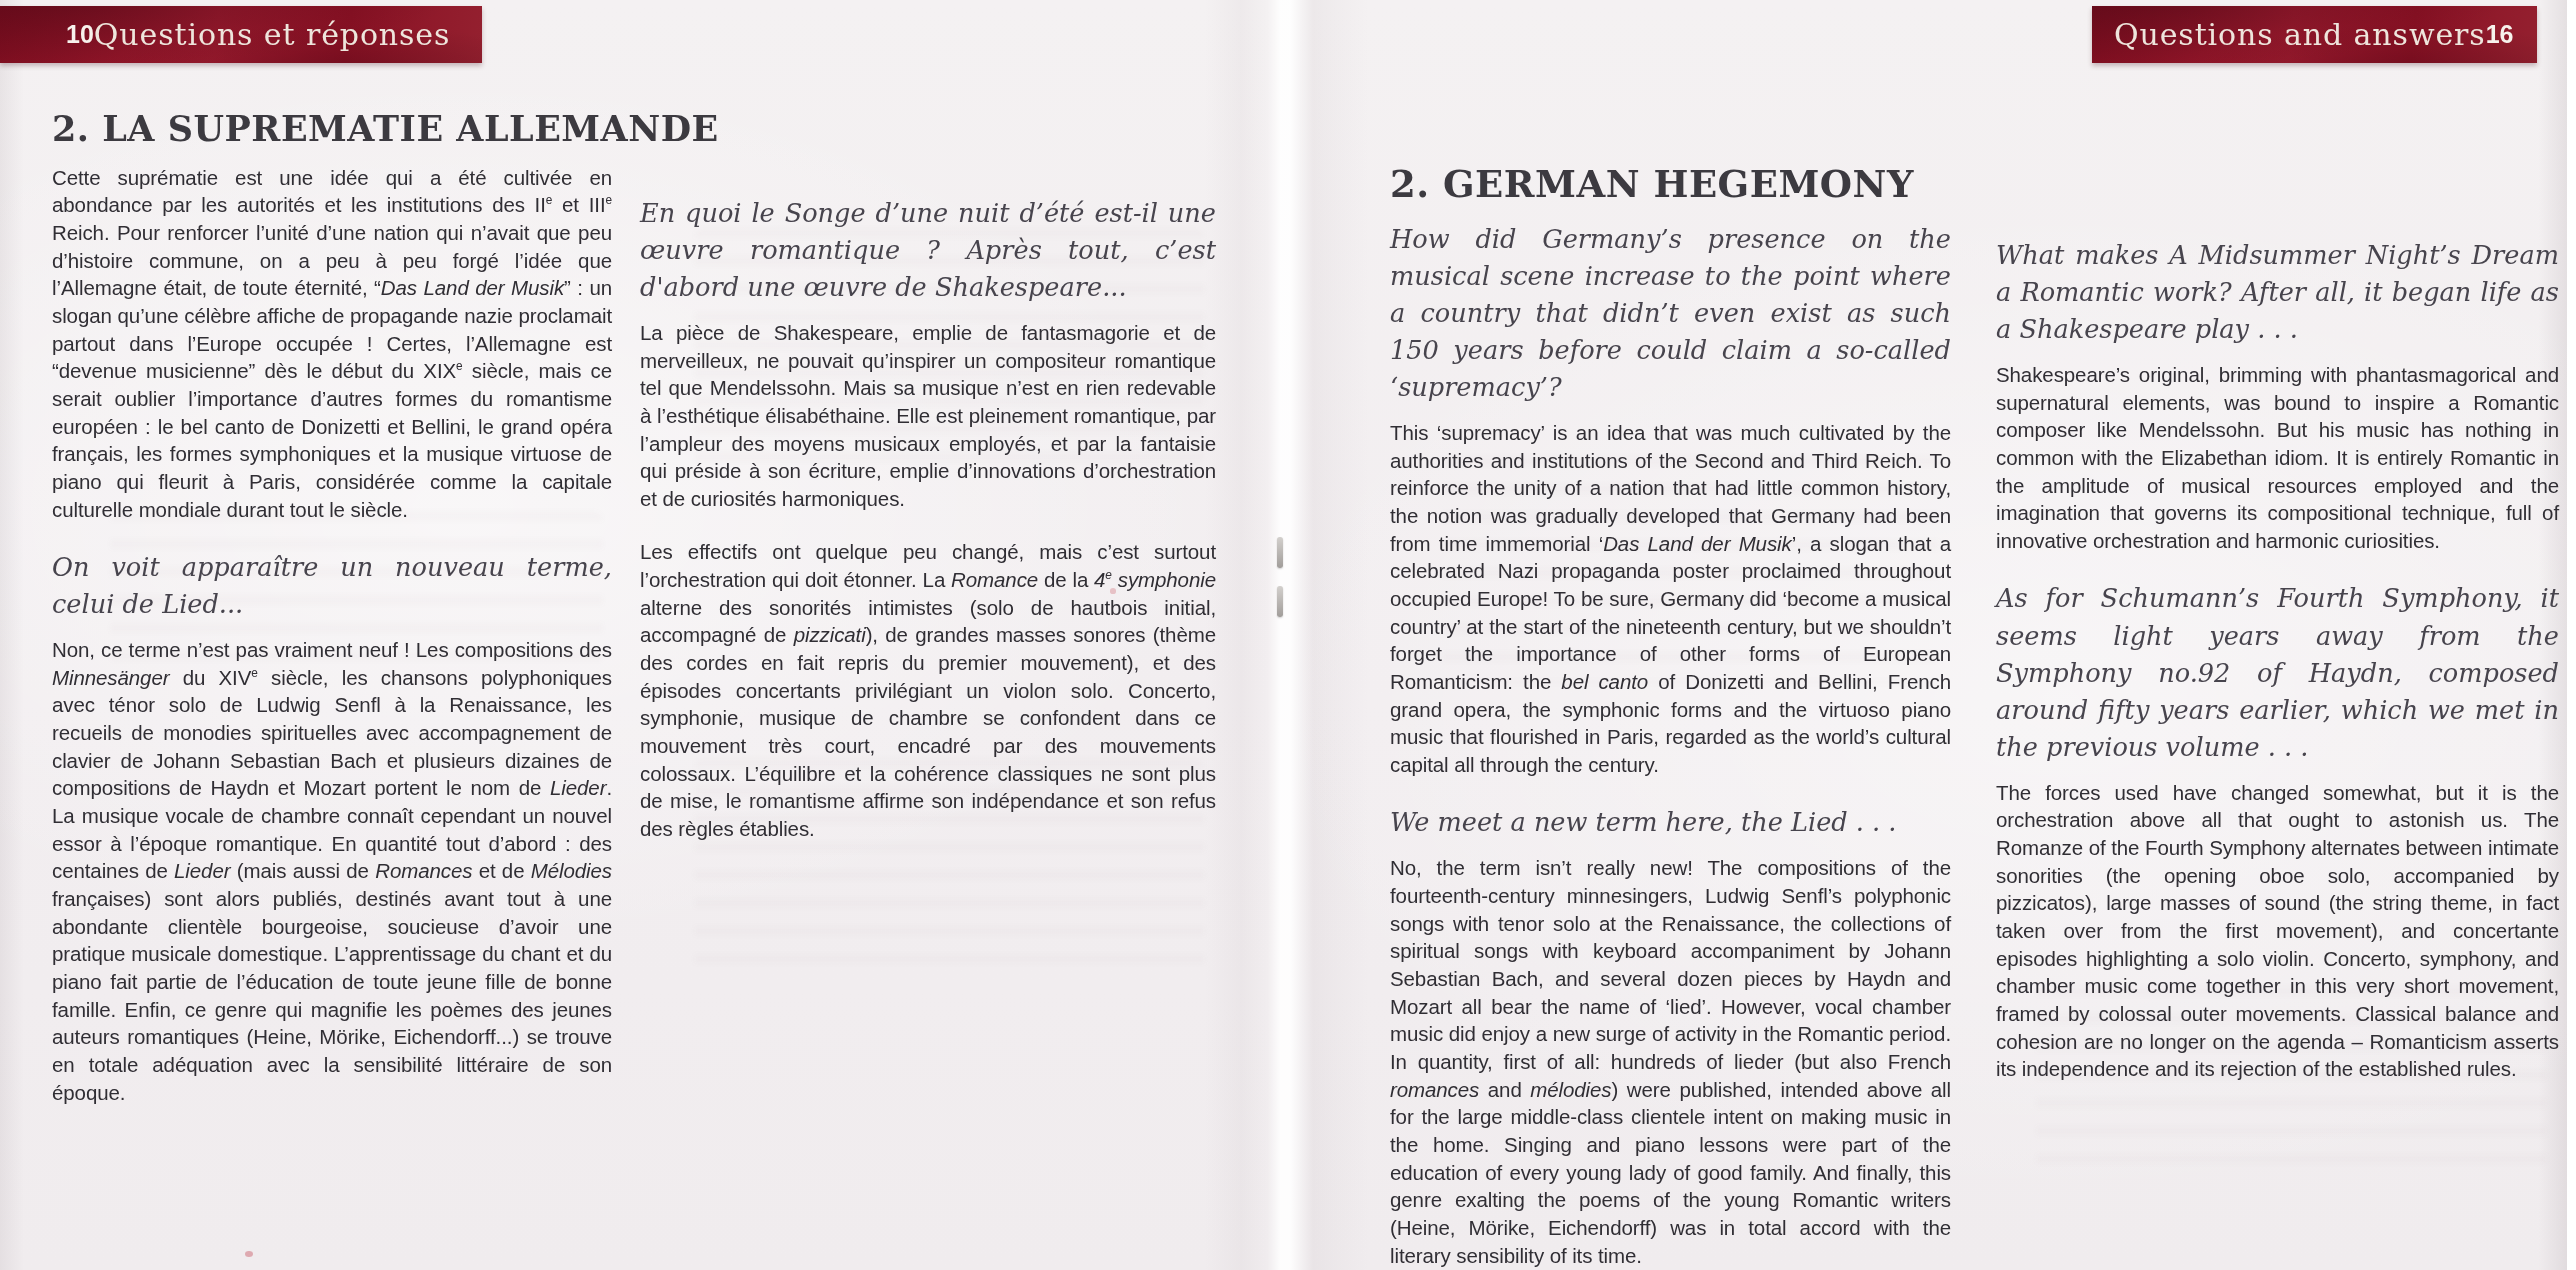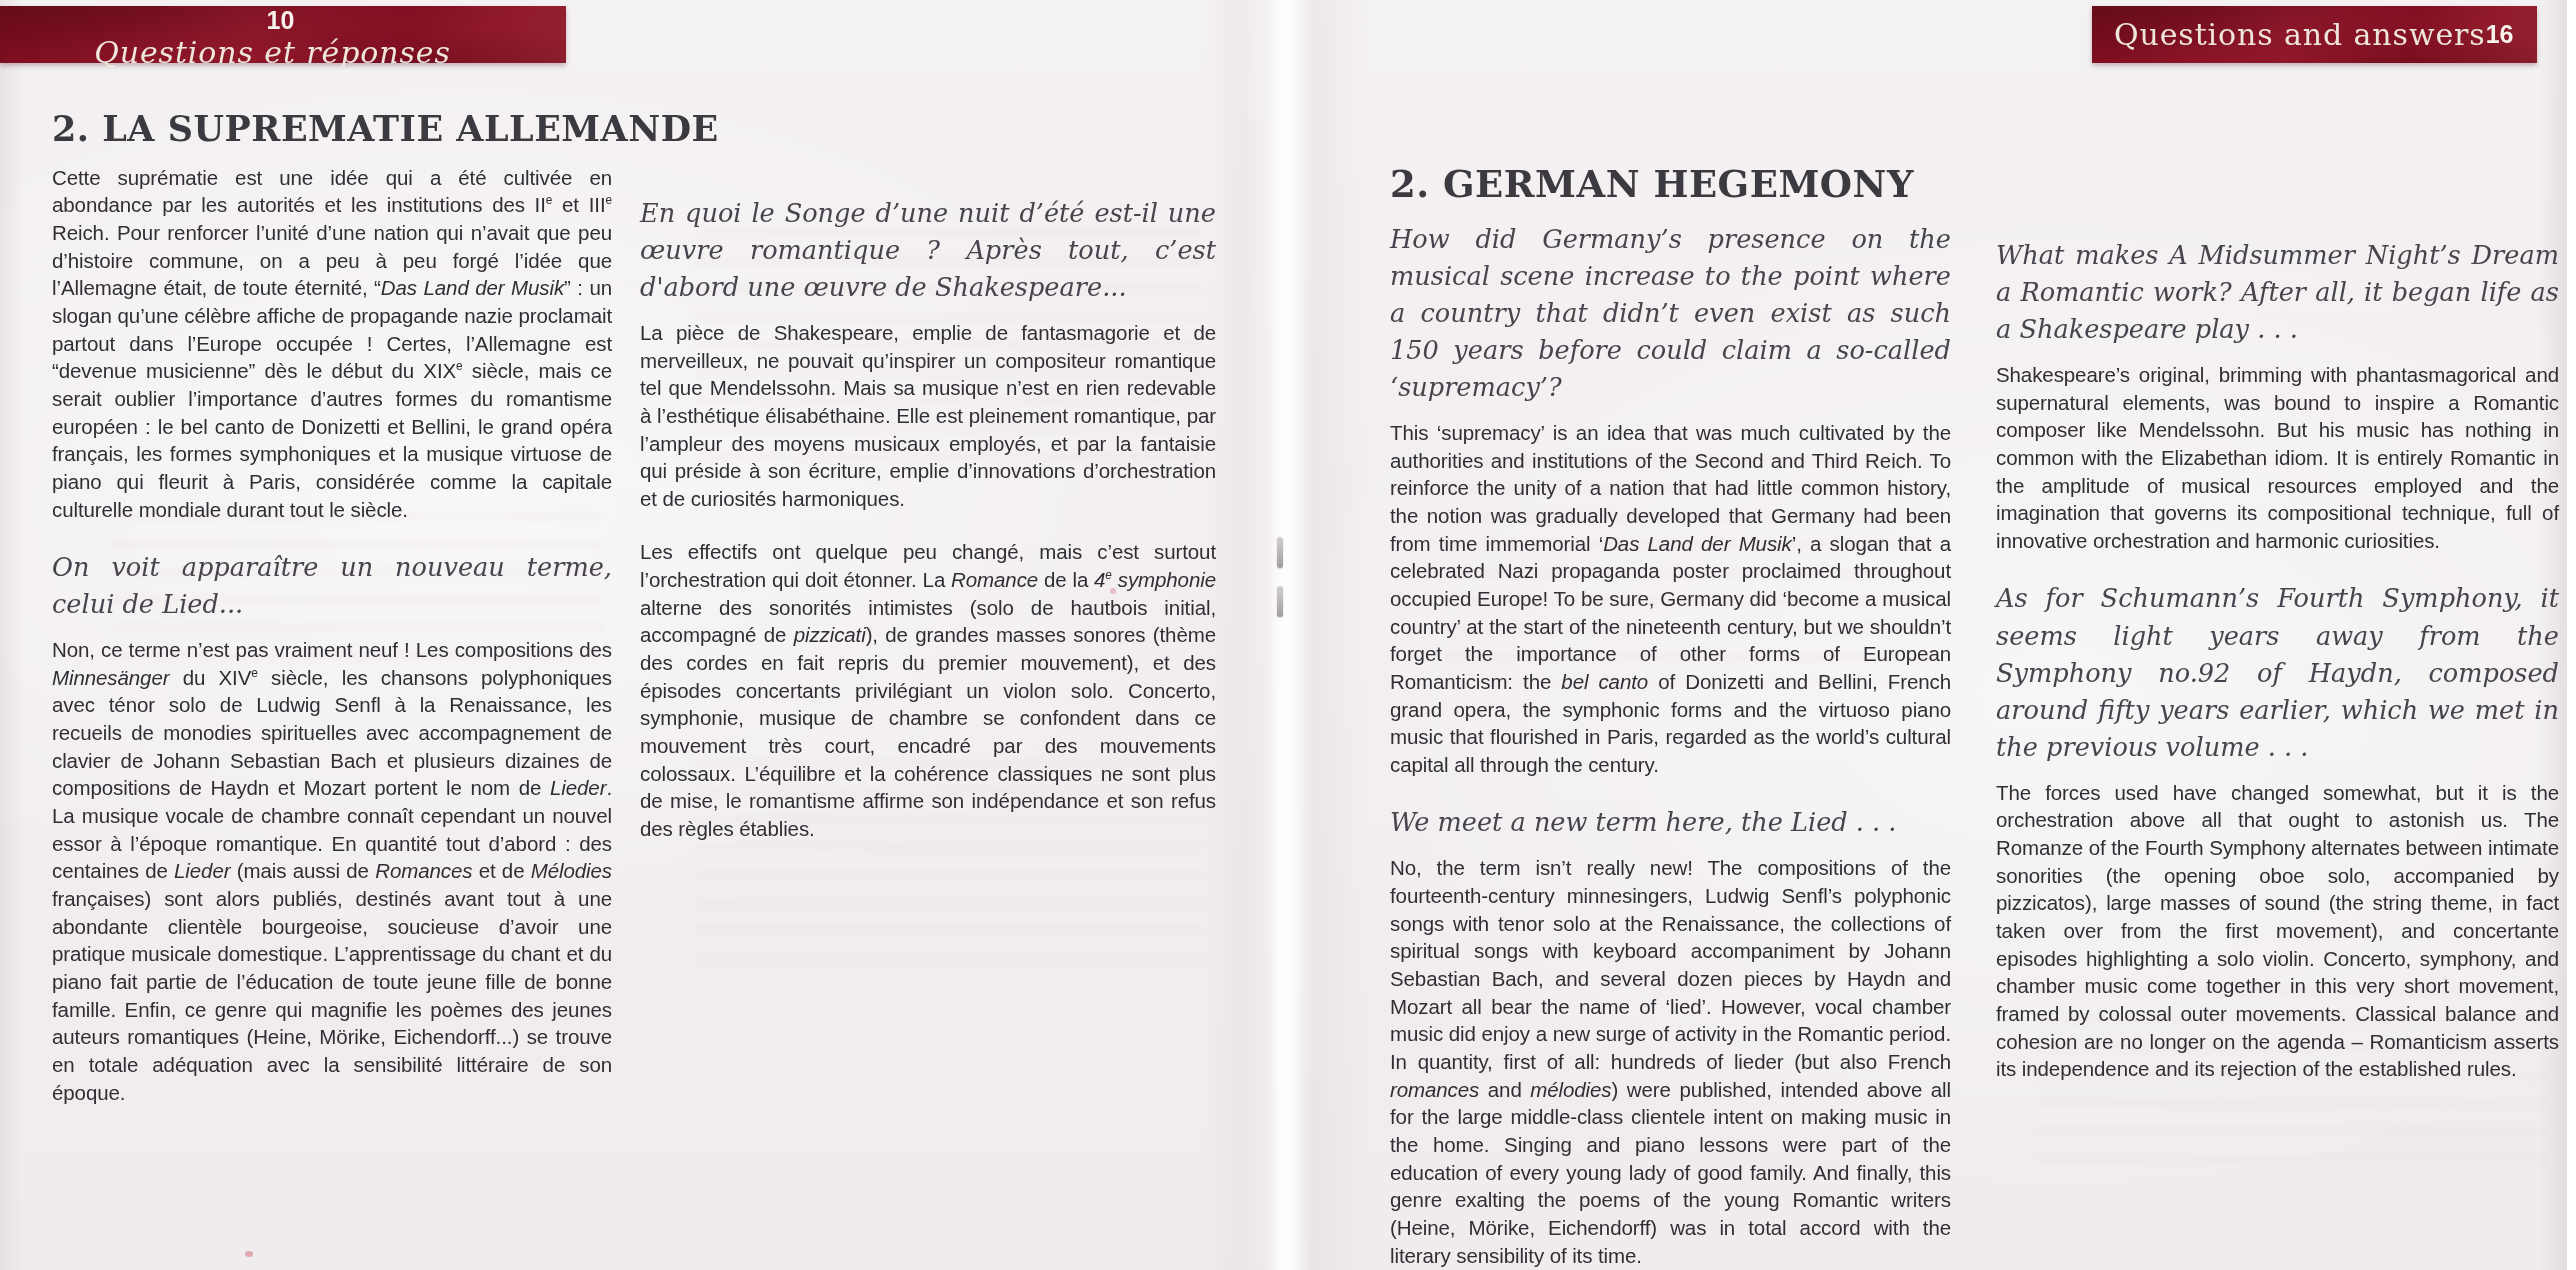--- a/index.html
+++ b/index.html
@@ -33,24 +33,24 @@
   
   .banner{
     position:absolute;top:5.5px;height:57px;display:flex;align-items:center;
     background:
       radial-gradient(130% 190% at 15% -10%, rgba(50,4,14,0.38), rgba(50,4,14,0) 60%),
       radial-gradient(90% 160% at 70% 120%, rgba(40,0,10,0.25), rgba(40,0,10,0) 55%),
       linear-gradient(97deg,#7e0e20 0%,#9c1a2e 45%,#8a1124 72%,#94202f 100%);
     box-shadow:0 2.7px 4.6px rgba(80,30,40,0.28);
     color:#eee5dc;
   }
-  .banner-left{left:0;width:566px;padding:0 27px 0 22px;box-sizing:border-box;flex-direction:column;}
+  .banner-left{left:0;width:482px;padding:0 27px 0 66px;box-sizing:border-box;}
   .banner-right{left:2092px;width:445px;padding:0 29px 0 22px;box-sizing:border-box;justify-content:space-between;}
   .banner-title{font-family:"DejaVu Serif",serif;font-size:30px;letter-spacing:0.9px;white-space:nowrap;}
-  .banner-left .banner-title{flex:1;text-align:left;margin-right:16px;font-style:italic;}
+  .banner-left .banner-title{flex:1;text-align:left;margin-right:16px;}
   .pagenum{font-size:25px;font-weight:bold;color:#f7f2ec;}
 
   
   .col{position:absolute;}
   #col-l1{left:52px;top:108px;width:560px;}
   #col-l2{left:640px;top:195px;width:576px;}
   #col-r1{left:1390px;top:162px;width:561px;}
   #col-r2{left:1996px;top:237px;width:563px;}
 
   h1{

